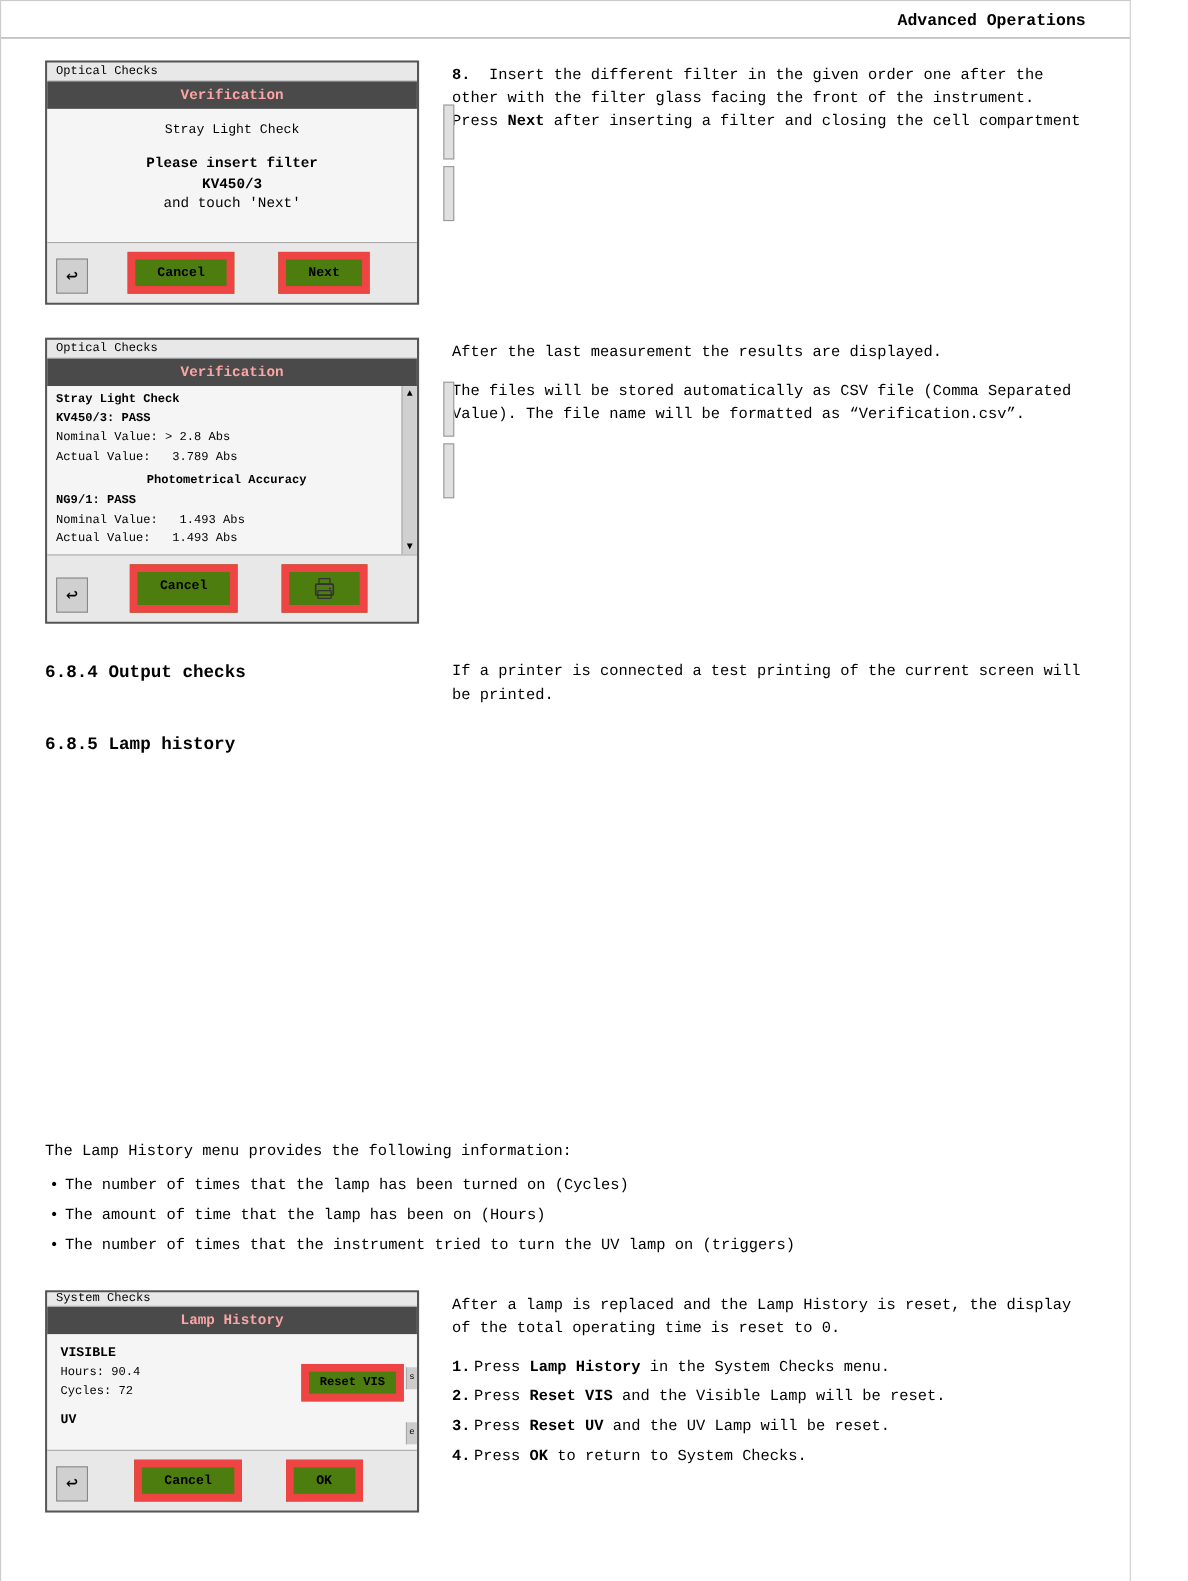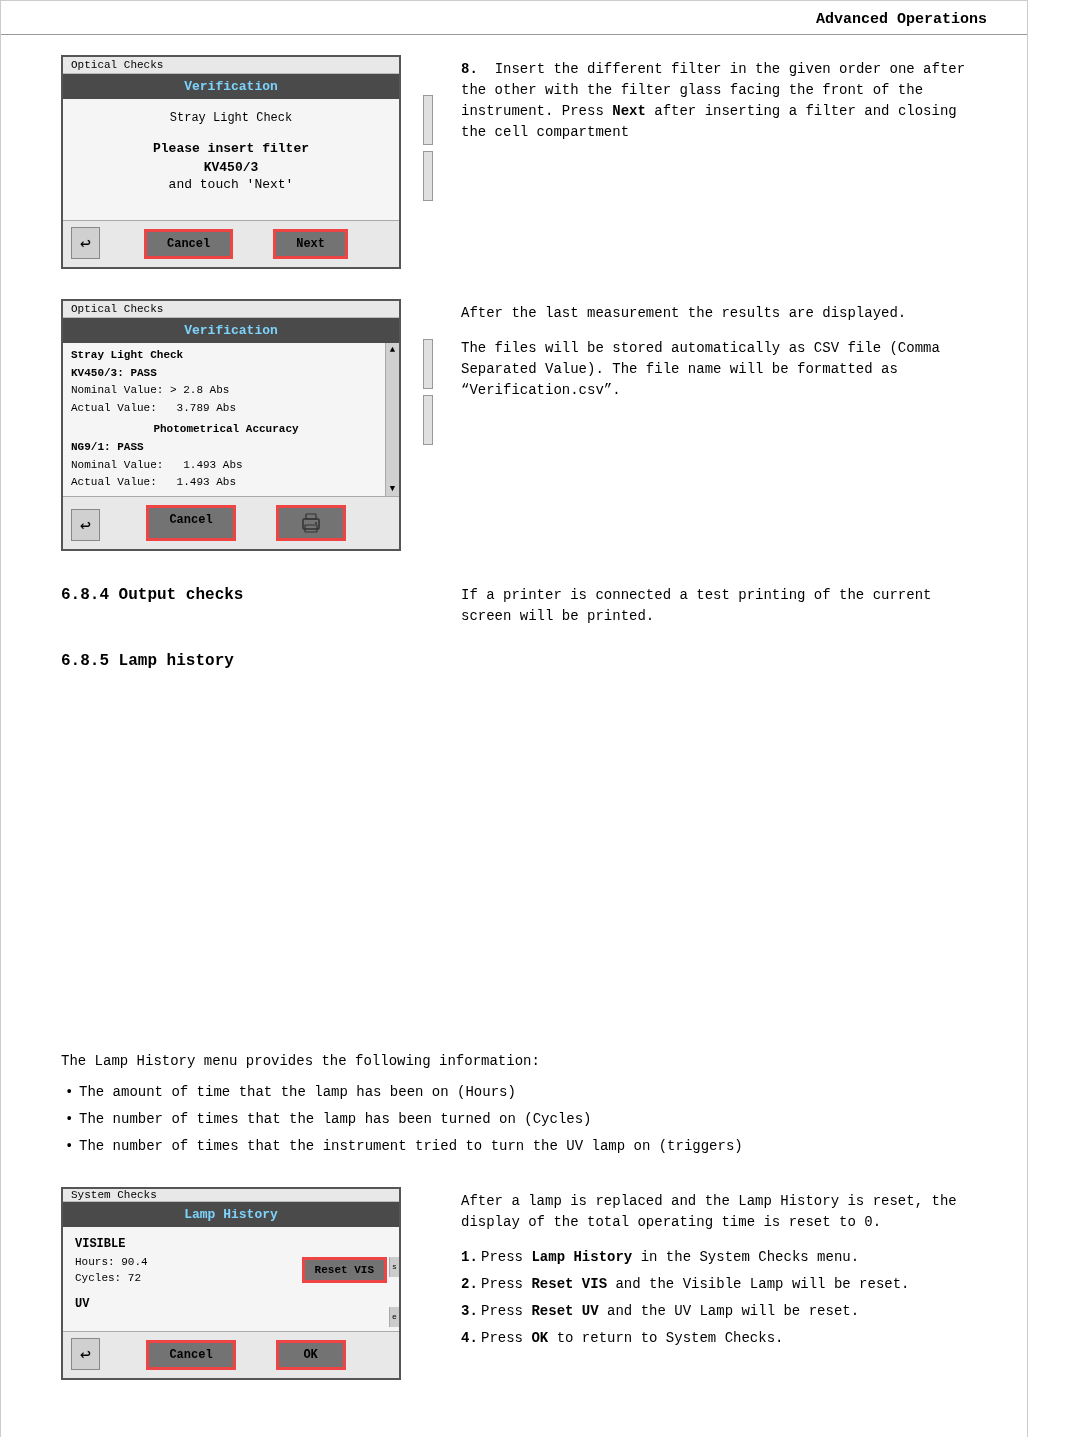--- a/index.html
+++ b/index.html
@@ -30,24 +30,22 @@
       border-bottom: 1px solid #999;
     }
 
     .content-area {
       padding: 20px 40px 20px 40px;
     }
 
     
     .two-col {
       display: flex;
-      gap: 30px;
       margin-bottom: 20px;
       align-items: flex-start;
-      margin-left: 20px;
     }
 
     .left-col {
       flex: 0 0 370px;
       width: 370px;
     }
 
     .right-col {
       flex: 1;
       padding-top: 4px;
@@ -57,21 +55,21 @@
     .ui-mock {
       border: 2px solid #555;
       background: #e8e8e8;
       width: 340px;
       font-size: 12px;
       position: relative;
     }
 
     .ui-mock .title-bar {
       background: #4a4a4a;
-      color: #7dd3fc;
+      color: #fca5a5;
       text-align: center;
       font-weight: bold;
       font-size: 13px;
       padding: 5px 8px;
     }
 
     .ui-mock .body {
       background: #f5f5f5;
       padding: 10px 14px;
       min-height: 80px;
@@ -79,22 +77,22 @@
 
     .ui-mock .footer {
       background: #e8e8e8;
       display: flex;
       justify-content: space-around;
       padding: 8px 14px;
       border-top: 1px solid #aaa;
     }
 
     .ui-btn {
-      background: #737373;
-      border: 3px solid #ef4444;
+      background: #4d7c0f;
+      border: 7px solid #ef4444;
       padding: 5px 20px;
       font-size: 12px;
       font-weight: bold;
       cursor: pointer;
       min-width: 70px;
       text-align: center;
     }
 
     .back-arrow {
       font-size: 18px;
@@ -370,22 +368,22 @@
       </div>
     </div>
 
     <div class="two-col" style="align-items:flex-start;flex-direction:column;">
       <div class="left-col">
         <div class="section-heading">6.8.5  Lamp history</div>
       </div>
       <div class="right-col">
         <p class="step-text">The Lamp History menu provides the following information:</p>
         <ul class="bullet-list">
+          <li>The number of times that the lamp has been turned on (Cycles)</li>
           <li>The amount of time that the lamp has been on (Hours)</li>
-          <li>The number of times that the lamp has been turned on (Cycles)</li>
           <li>The number of times that the instrument tried to turn the UV lamp on (triggers)</li>
         </ul>
       </div>
     </div>
 
     <div class="two-col" style="align-items:flex-start;margin-top:10px;">
       <div class="left-col">
         <div class="mock-wrapper">
           <div class="ui-mock lamp-screen">
 

